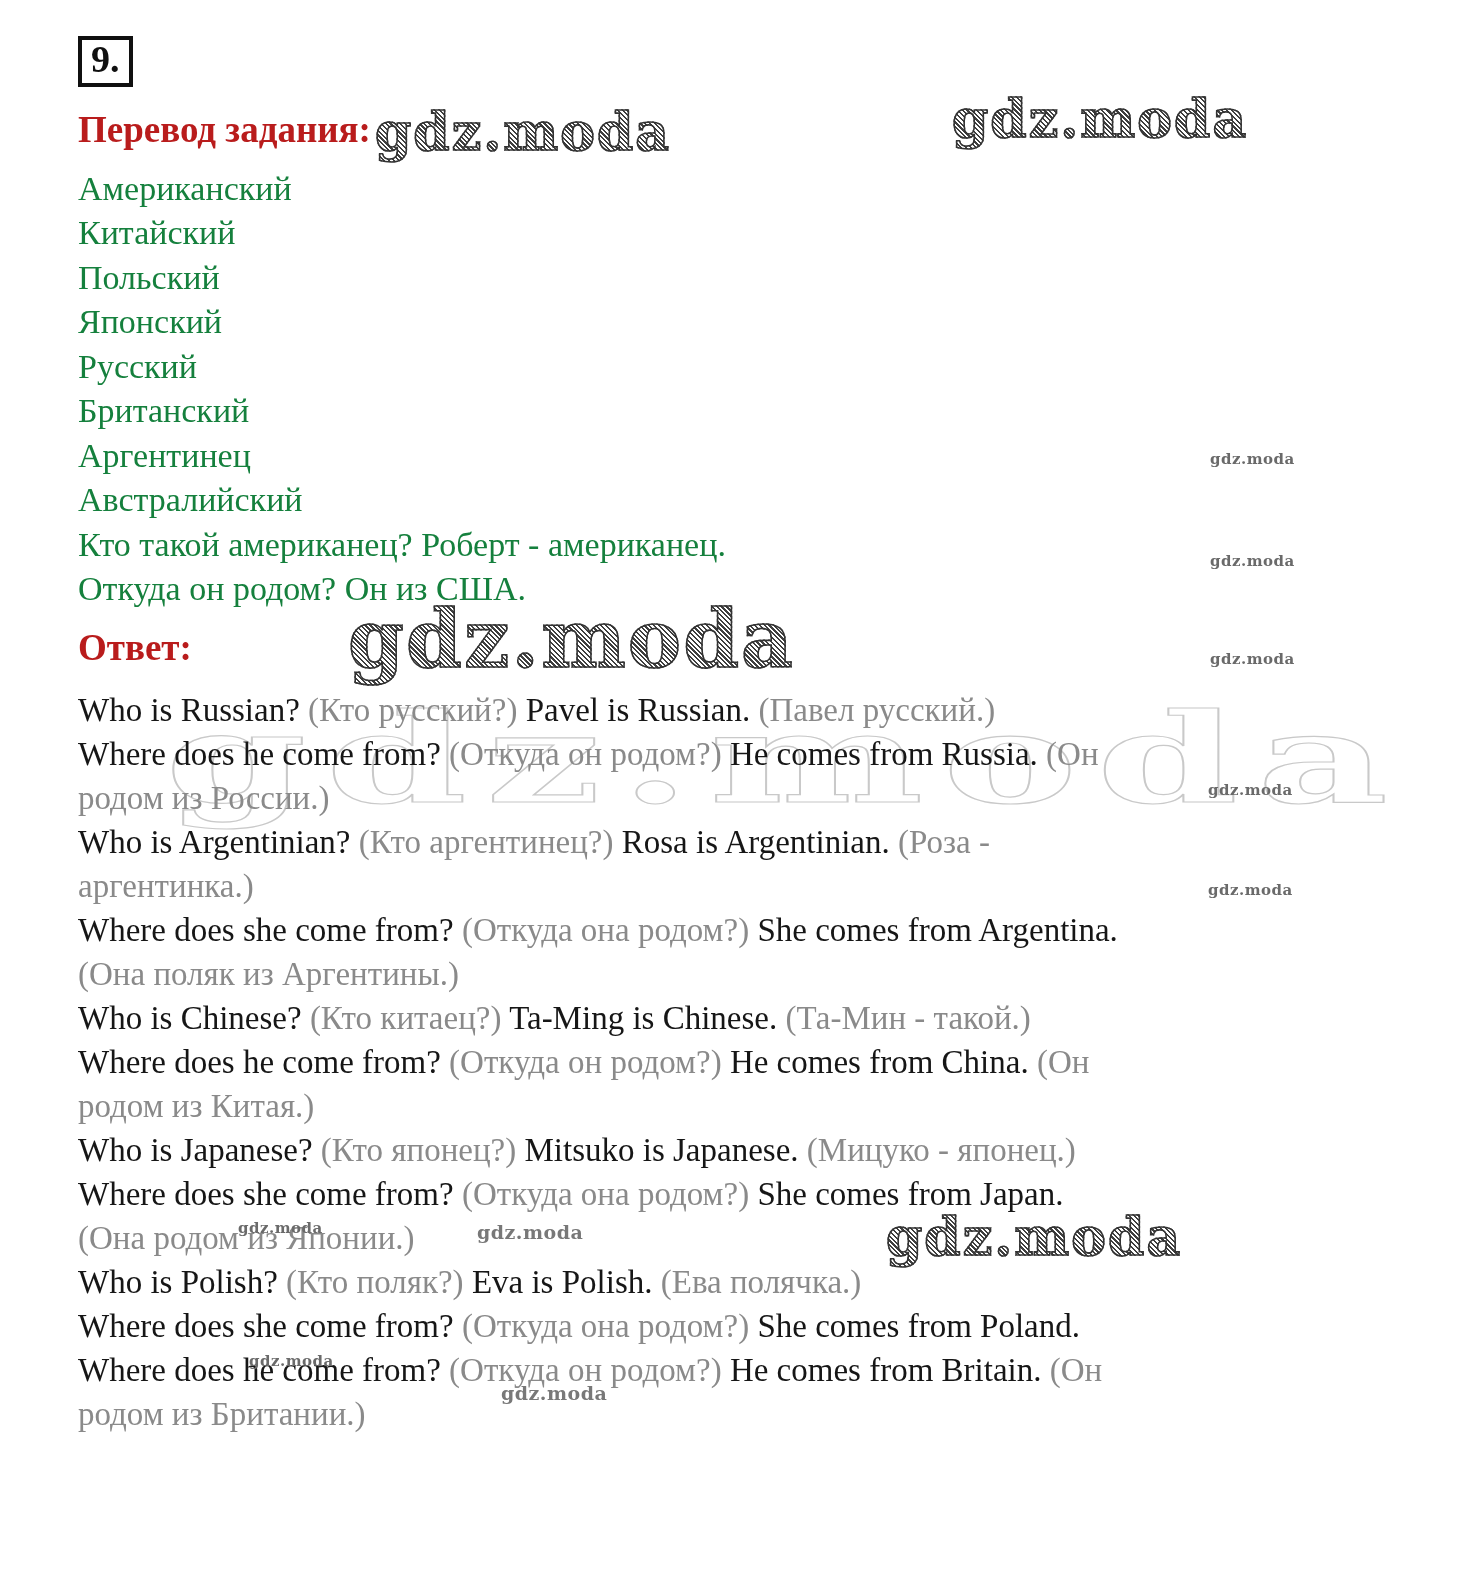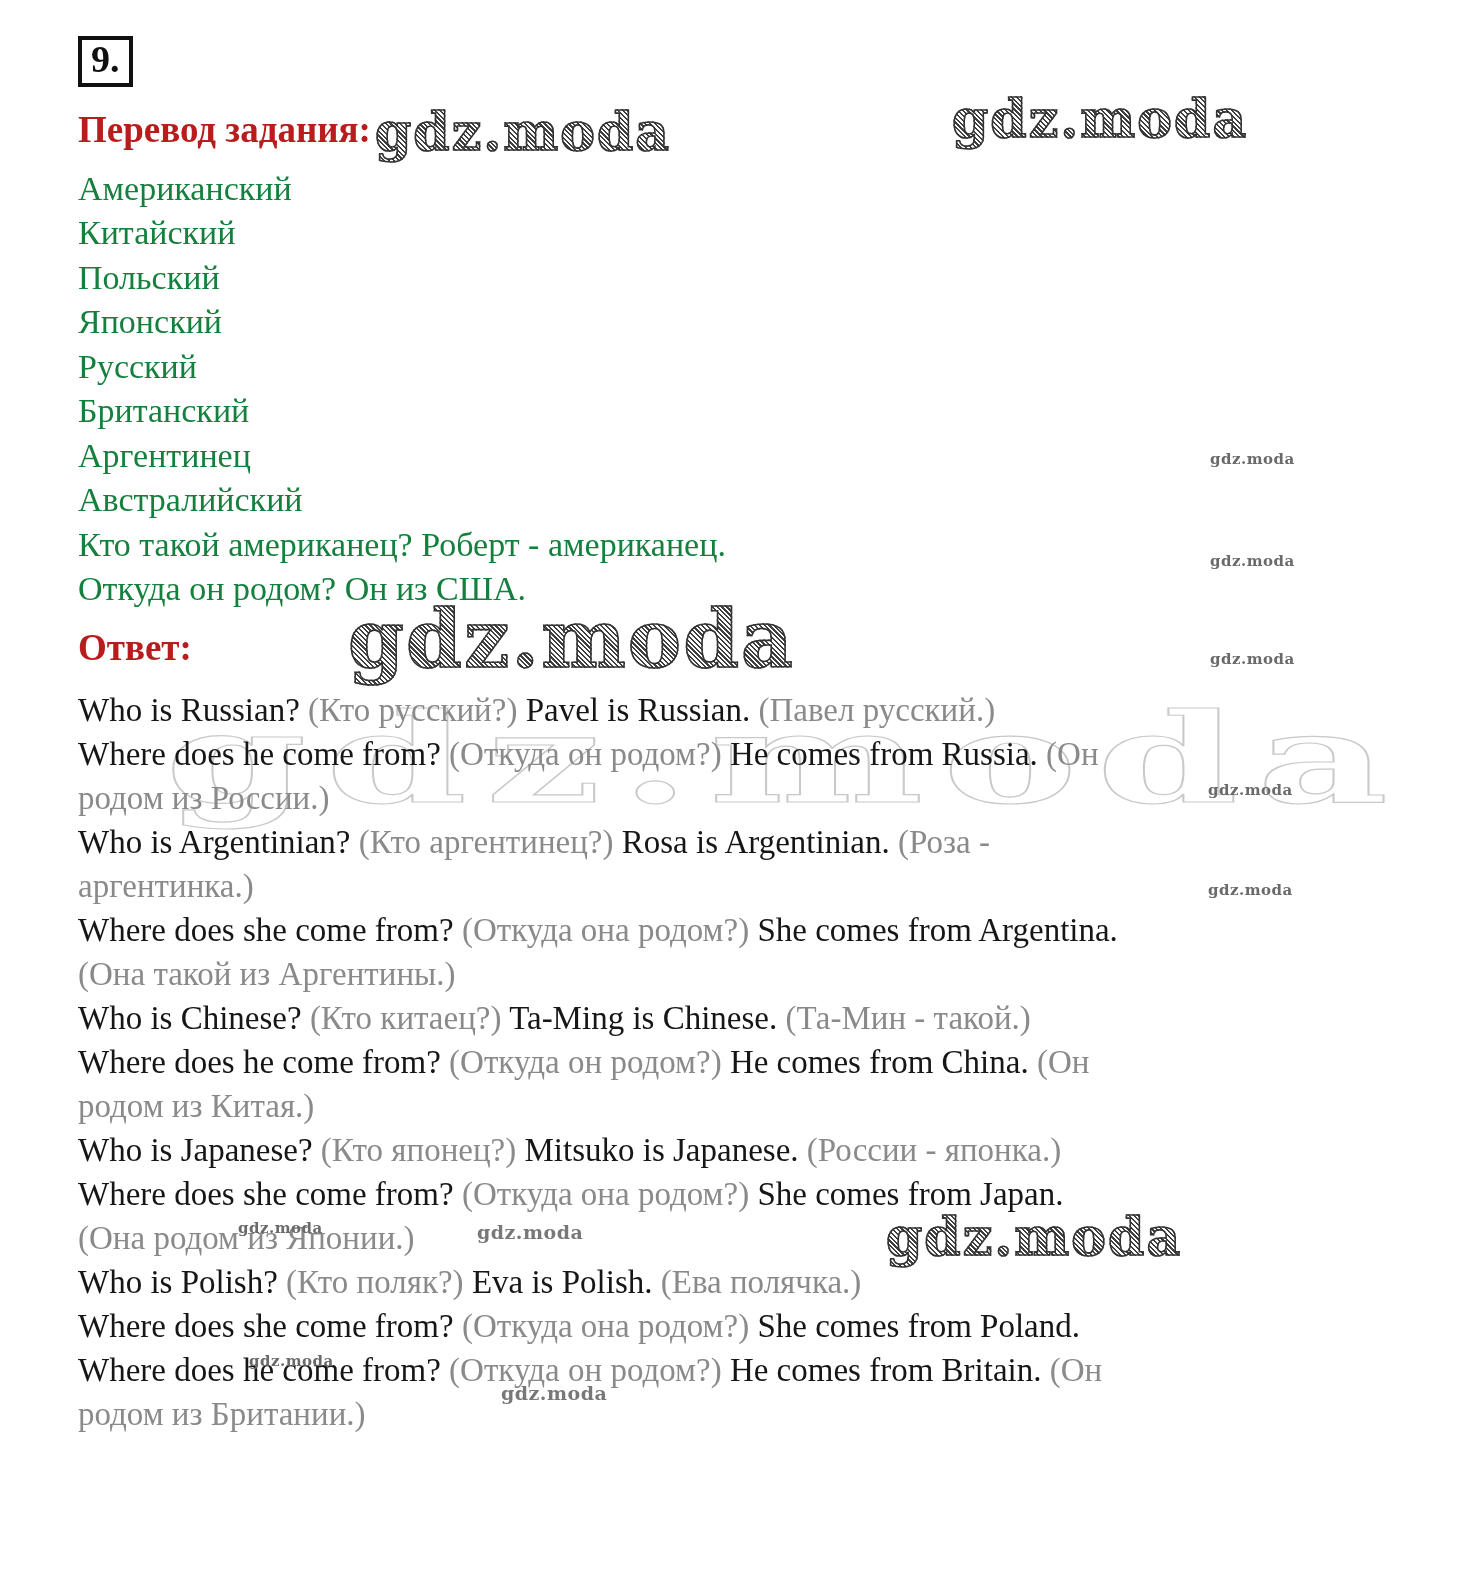--- a/index.html
+++ b/index.html
@@ -124,25 +124,25 @@
     <span class="h-bold">Ответ:</span>
   </div>
 
   <div class="answers">
       <div class="ans-line"><span class="seg-en">Who is Russian? </span><span class="seg-ru">(Кто русский?) </span><span class="seg-en">Pavel is Russian. </span><span class="seg-ru">(Павел русский.)</span></div>
       <div class="ans-line"><span class="seg-en">Where does he come from? </span><span class="seg-ru">(Откуда он родом?) </span><span class="seg-en">He comes from Russia. </span><span class="seg-ru">(Он</span></div>
       <div class="ans-line"><span class="seg-ru">родом из России.)</span></div>
       <div class="ans-line"><span class="seg-en">Who is Argentinian? </span><span class="seg-ru">(Кто аргентинец?) </span><span class="seg-en">Rosa is Argentinian. </span><span class="seg-ru">(Роза -</span></div>
       <div class="ans-line"><span class="seg-ru">аргентинка.)</span></div>
       <div class="ans-line"><span class="seg-en">Where does she come from? </span><span class="seg-ru">(Откуда она родом?) </span><span class="seg-en">She comes from Argentina.</span></div>
-      <div class="ans-line"><span class="seg-ru">(Она такой из Аргентины.)</span></div>
+      <div class="ans-line"><span class="seg-ru">(Она поляк из Аргентины.)</span></div>
       <div class="ans-line"><span class="seg-en">Who is Chinese? </span><span class="seg-ru">(Кто китаец?) </span><span class="seg-en">Ta-Ming is Chinese. </span><span class="seg-ru">(Та-Мин - такой.)</span></div>
       <div class="ans-line"><span class="seg-en">Where does he come from? </span><span class="seg-ru">(Откуда он родом?) </span><span class="seg-en">He comes from China. </span><span class="seg-ru">(Он</span></div>
       <div class="ans-line"><span class="seg-ru">родом из Китая.)</span></div>
-      <div class="ans-line"><span class="seg-en">Who is Japanese? </span><span class="seg-ru">(Кто японец?) </span><span class="seg-en">Mitsuko is Japanese. </span><span class="seg-ru">(России - японка.)</span></div>
+      <div class="ans-line"><span class="seg-en">Who is Japanese? </span><span class="seg-ru">(Кто японец?) </span><span class="seg-en">Mitsuko is Japanese. </span><span class="seg-ru">(Мицуко - японец.)</span></div>
       <div class="ans-line"><span class="seg-en">Where does she come from? </span><span class="seg-ru">(Откуда она родом?) </span><span class="seg-en">She comes from Japan.</span></div>
       <div class="ans-line"><span class="seg-ru">(Она родом из Японии.)</span></div>
       <div class="ans-line"><span class="seg-en">Who is Polish? </span><span class="seg-ru">(Кто поляк?) </span><span class="seg-en">Eva is Polish. </span><span class="seg-ru">(Ева полячка.)</span></div>
       <div class="ans-line"><span class="seg-en">Where does she come from? </span><span class="seg-ru">(Откуда она родом?) </span><span class="seg-en">She comes from Poland.</span></div>
       <div class="ans-line"><span class="seg-en">Where does he come from? </span><span class="seg-ru">(Откуда он родом?) </span><span class="seg-en">He comes from Britain. </span><span class="seg-ru">(Он</span></div>
       <div class="ans-line"><span class="seg-ru">родом из Британии.)</span></div>
     </div>
 
 </div>
 

